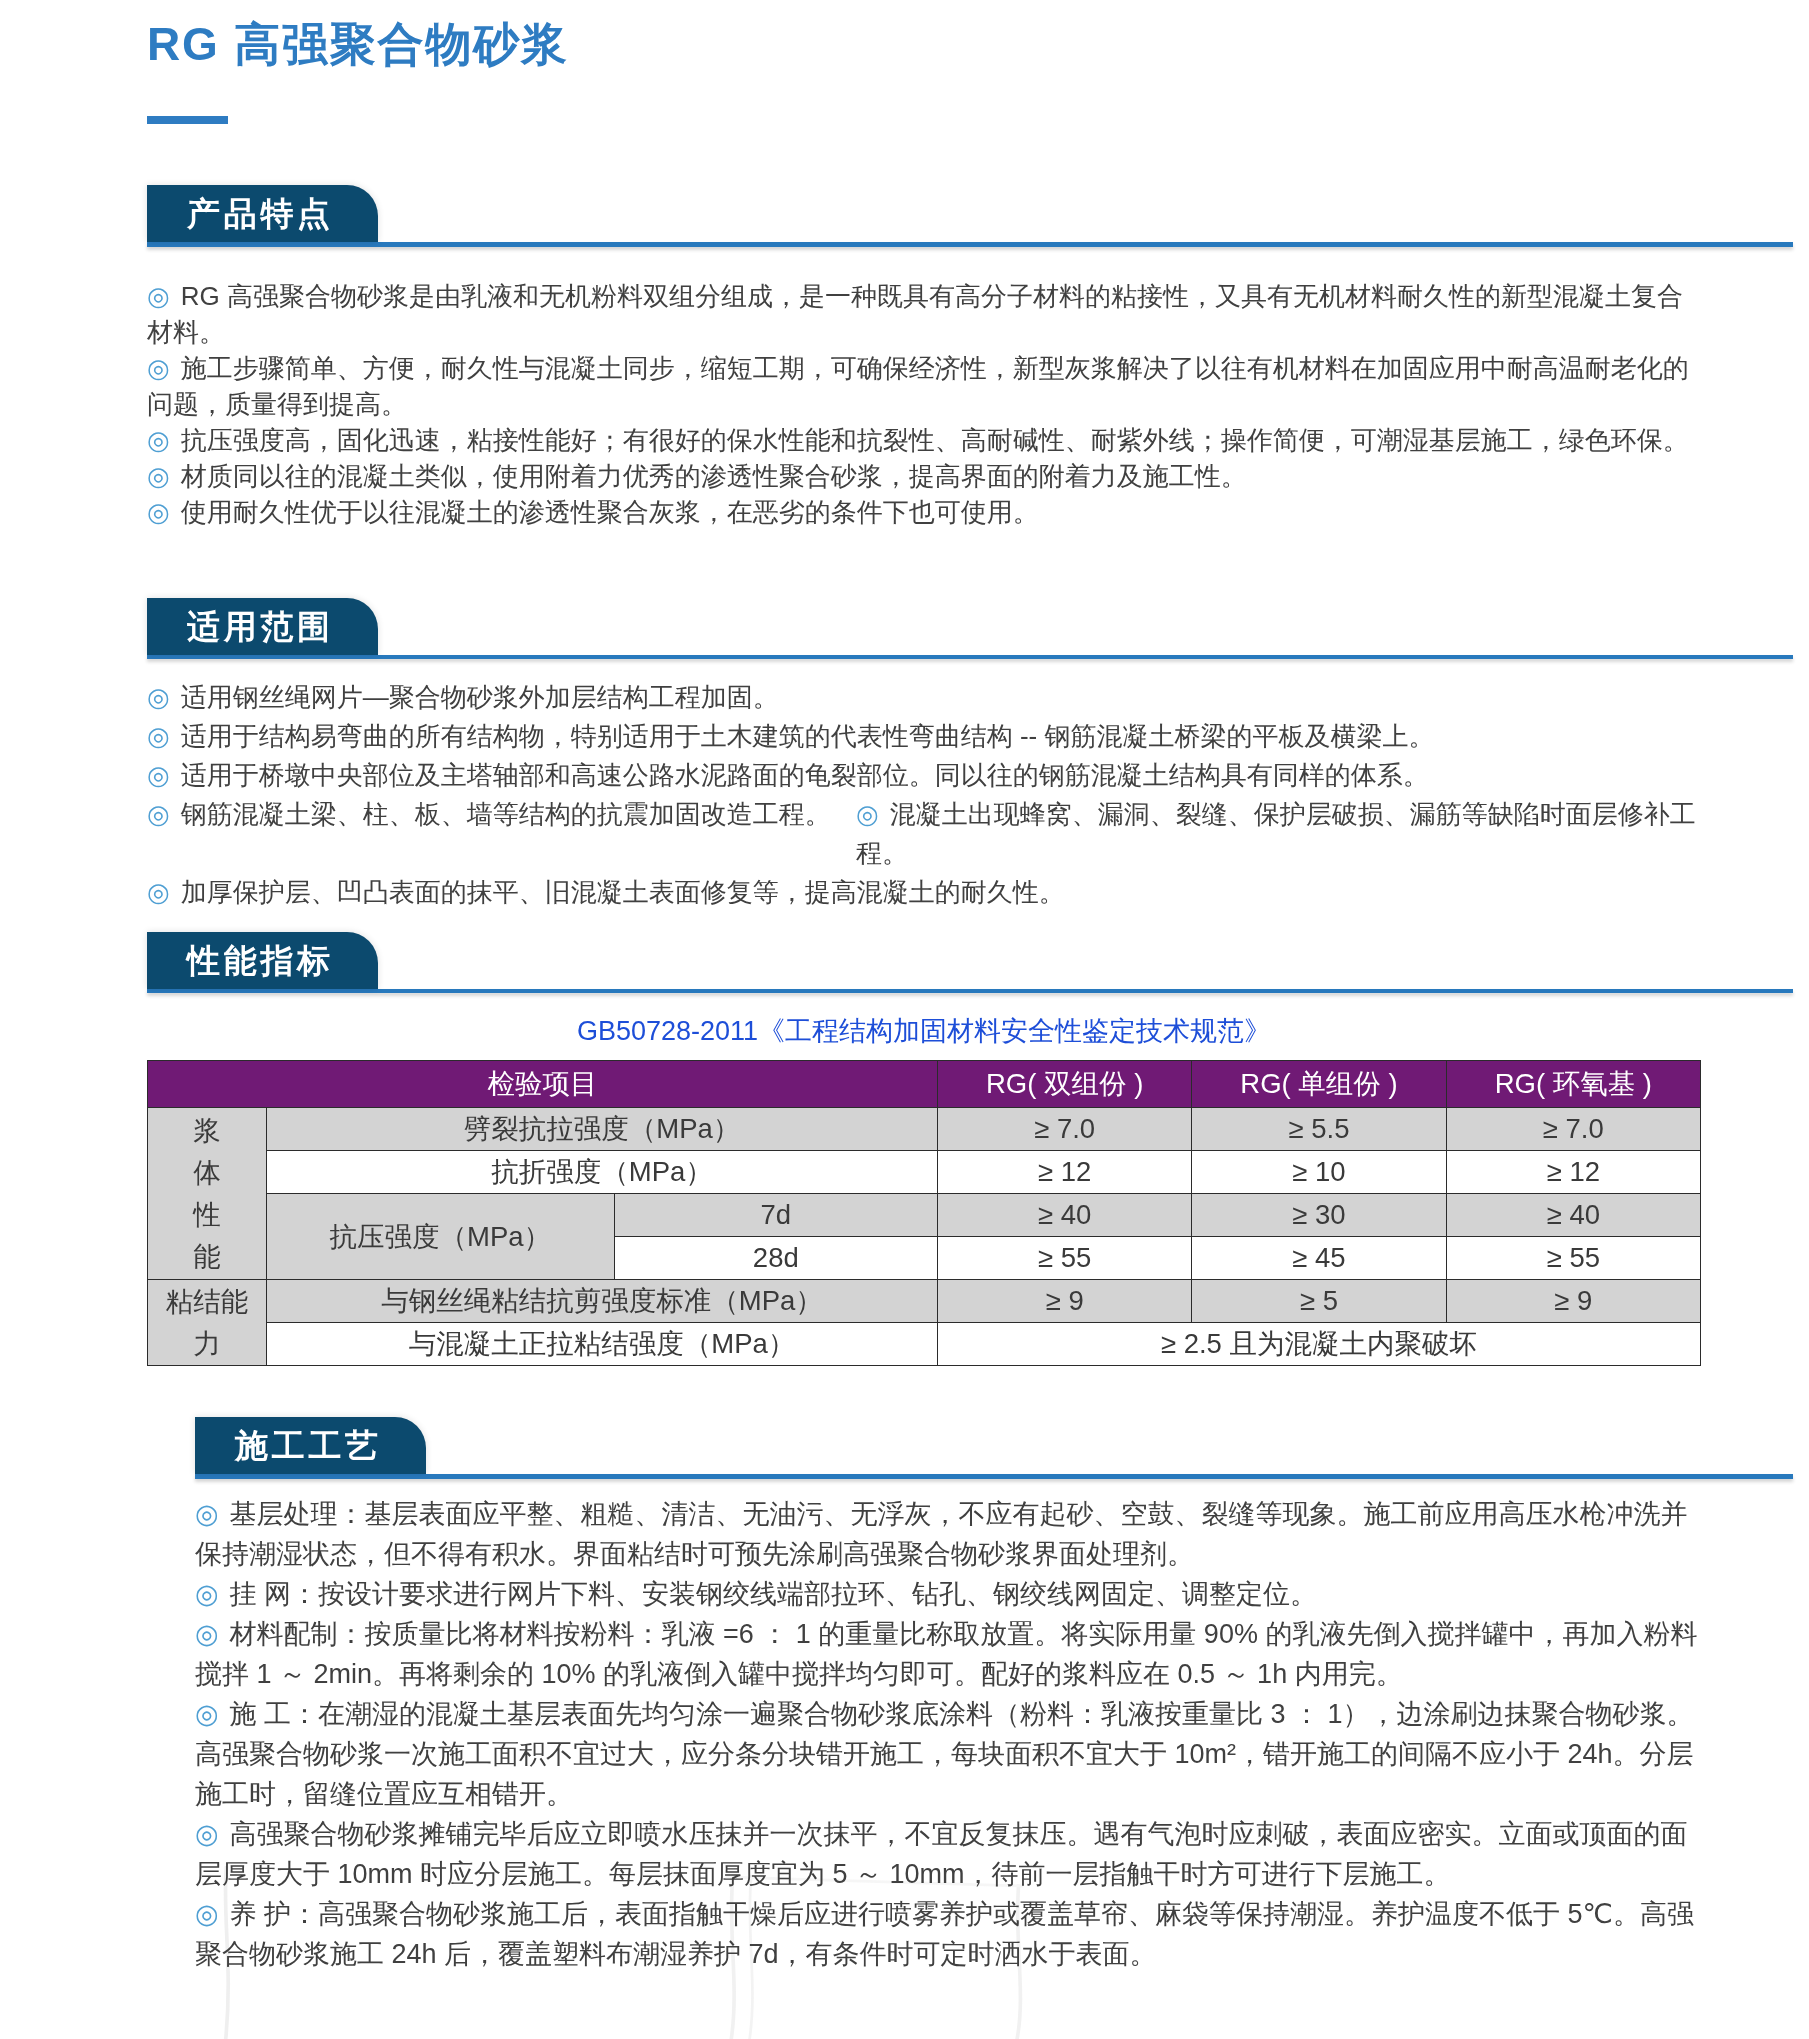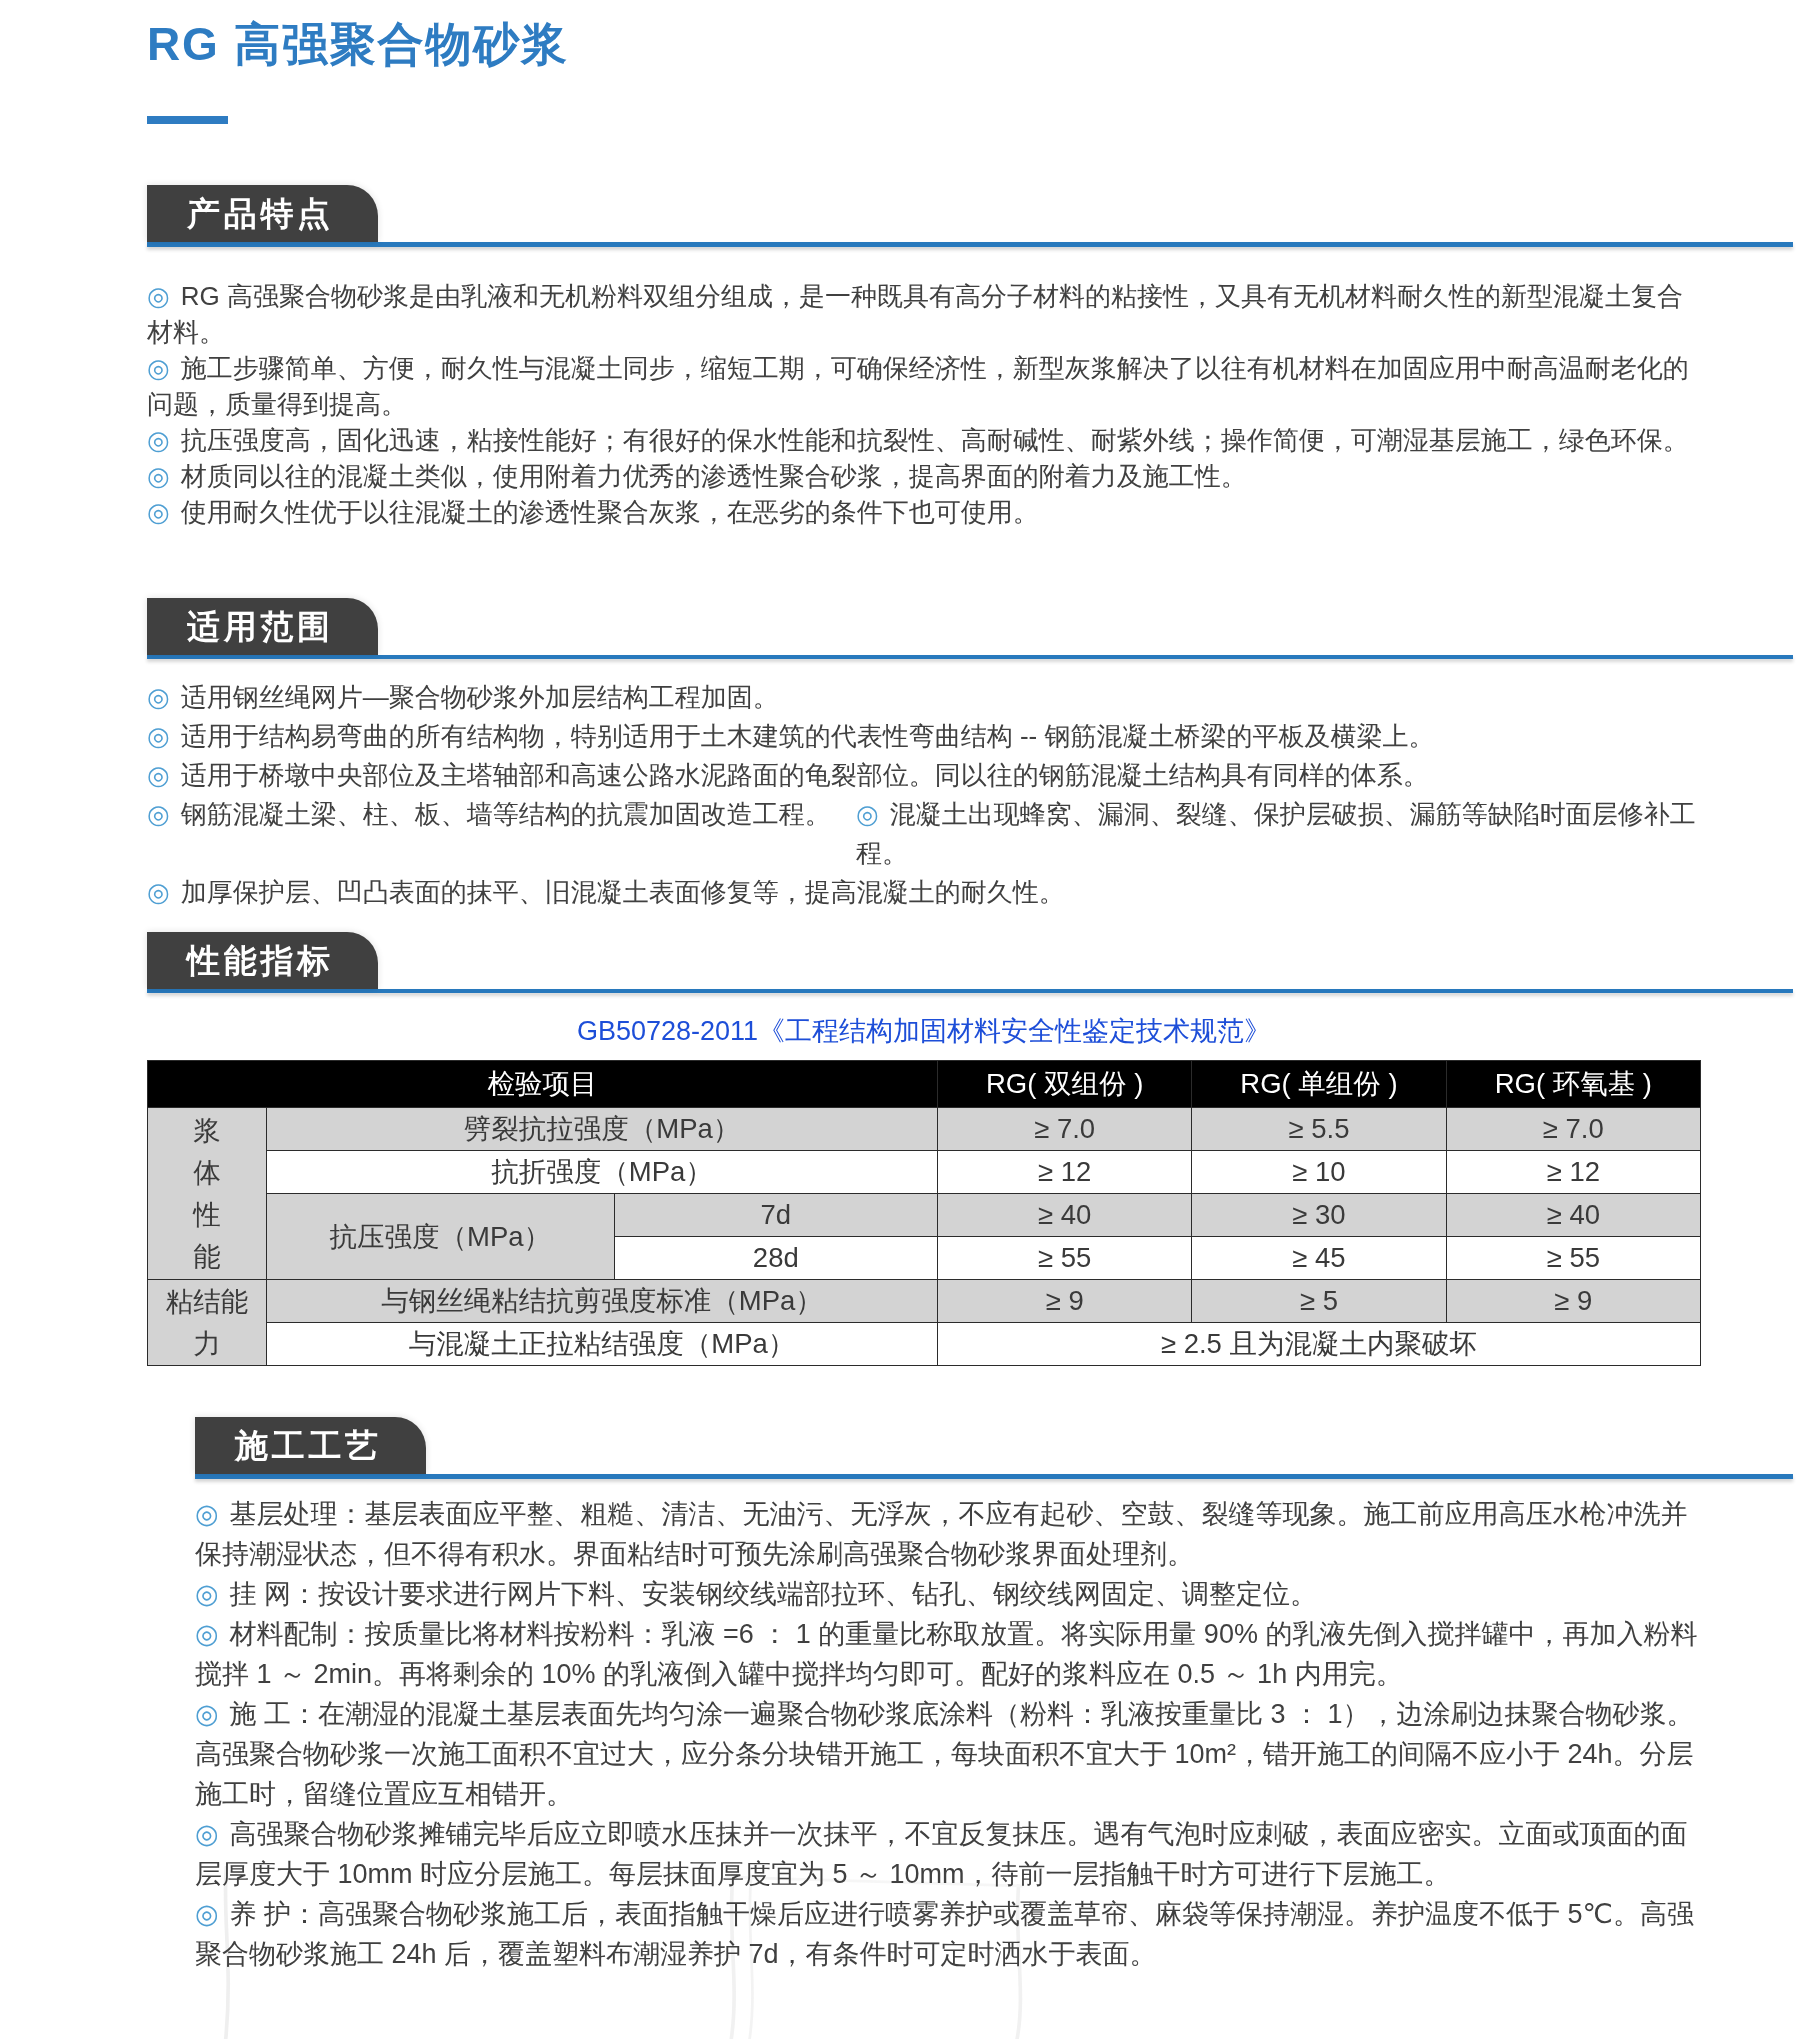--- a/index.html
+++ b/index.html
@@ -19,21 +19,21 @@
     font-size:46px;font-weight:bold;
     color:#2e7cc2;letter-spacing:1.8px;
   }
   .title-underline{
     width:81px;height:8.3px;background:#2e7cc2;margin-top:40px;
   }
 
   
   .badge{
     display:inline-block;
-    background:#404040;color:#ffffff;
+    background:#0c4a6e;color:#ffffff;
     font-size:33px;font-weight:bold;letter-spacing:3.7px;
     height:57px;line-height:57px;
     padding:0 44px 0 40px;
     border-top-right-radius:31px;
     position:relative;z-index:2;
     box-shadow:0 0 7.3px rgba(0,0,0,0.12);
   }
   .rule{
     height:4.6px;background:#2879bd;
     margin-right:-92px;
@@ -75,21 +75,21 @@
   .perf-table col.c-g{width:119px;}
   .perf-table col.c-i1{width:347px;}
   .perf-table col.c-i2{width:323px;}
   .perf-table col.c-v{width:254px;}
   .perf-table th,.perf-table td{
     border:1.8px solid #2b2b2b;
     padding:0 5.5px;
     vertical-align:middle;
   }
   .perf-table th{
-    background:#000000;color:#ffffff;font-weight:normal;
+    background:#701a75;color:#ffffff;font-weight:normal;
     height:46px;
   }
   .perf-table td{height:42px;}
   .perf-table .g{background:#d3d3d3;}
   .vlabel{background:#d3d3d3;padding:0;}
   .vlabel div{line-height:42px;}
 
   
   .watermark{position:absolute;left:138px;bottom:0;z-index:0;opacity:0.55;}
   .content{z-index:1;}

